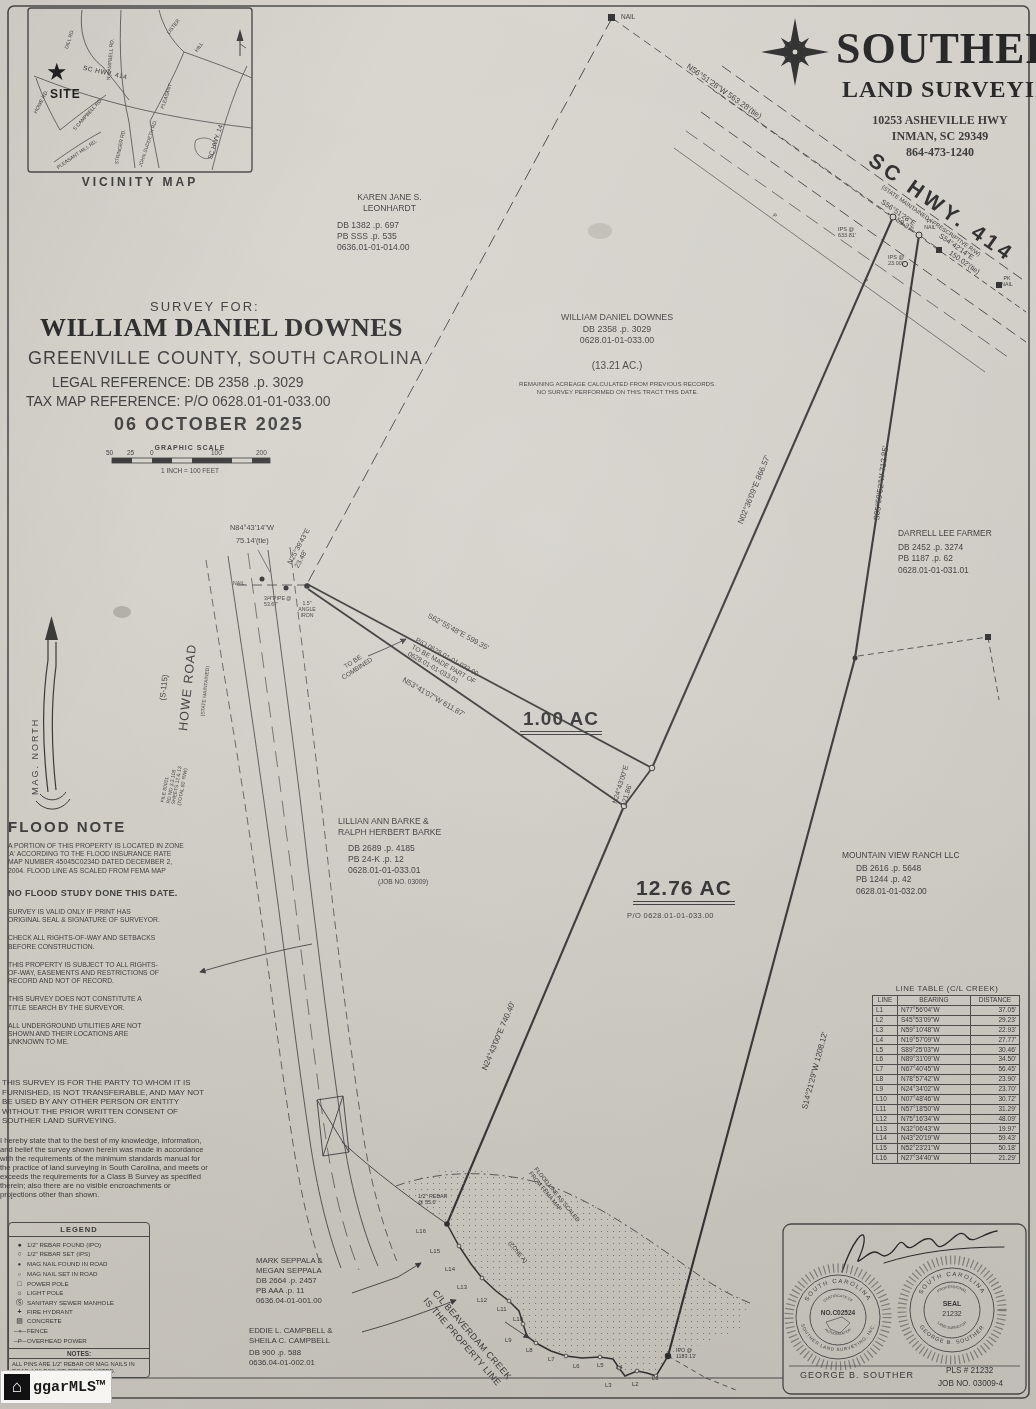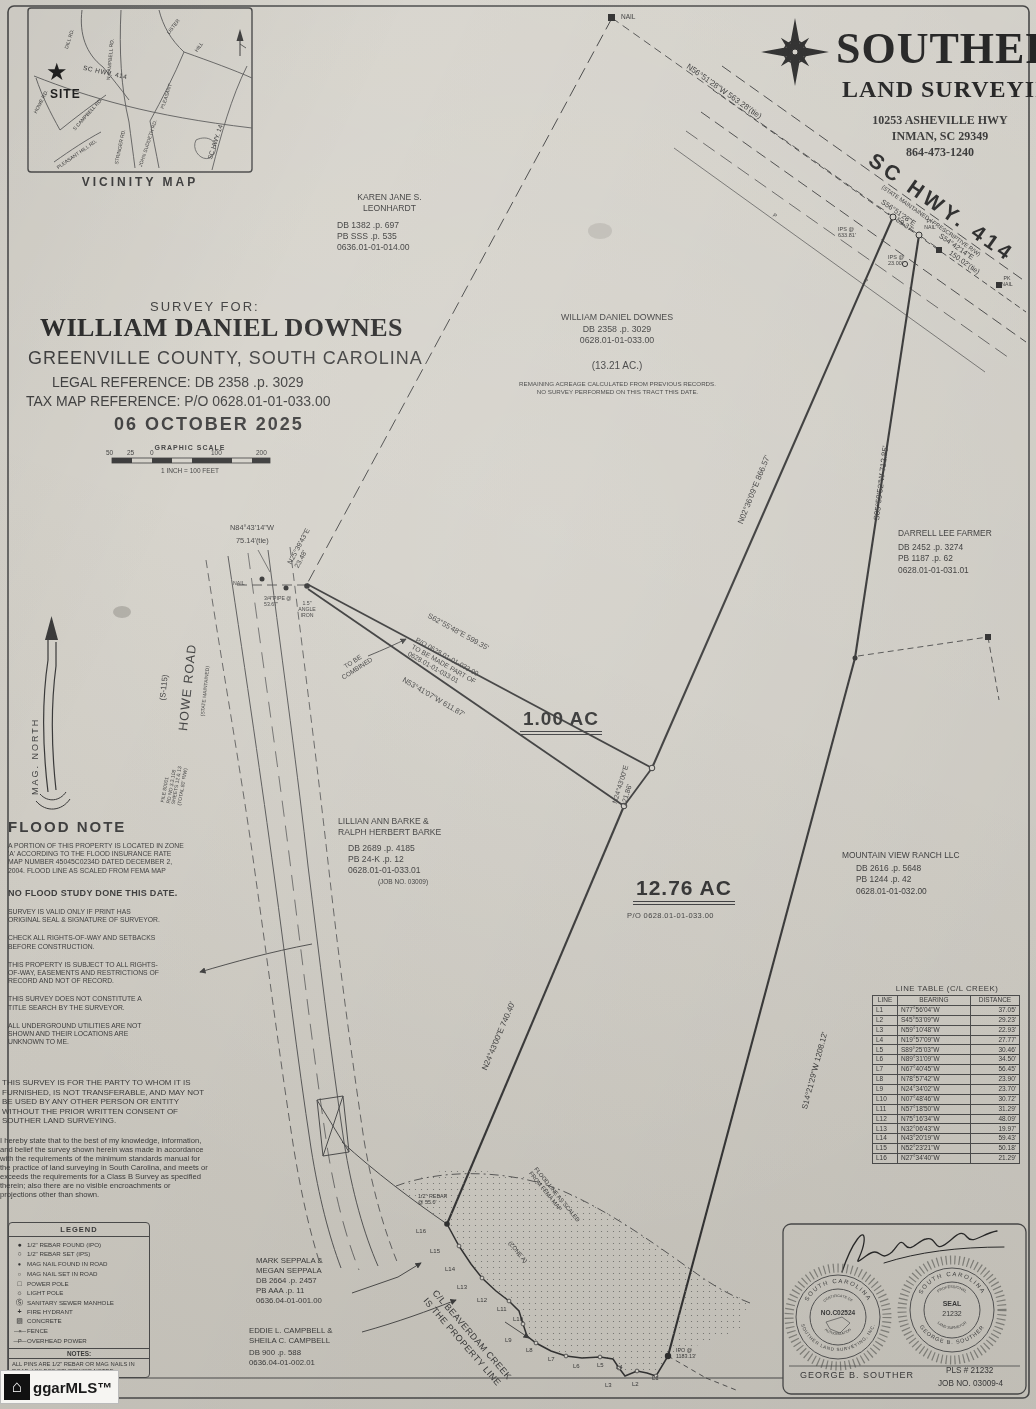--- a/index.html
+++ b/index.html
@@ -44,21 +44,21 @@
   table.ltable th, table.ltable td{border:.7px solid #4c4c4c;font-size:6.5px;padding:1.2px 3px;line-height:1;font-weight:normal;}
   table.ltable th{text-align:center;}
   td.c0{text-align:left;width:18px;}
   td.c1{text-align:left;width:66px;}
   td.c2{text-align:right;width:42px;}
   
   .notesflow p{margin:0 0 10px 0;}
   
   .wm{position:absolute;left:0px;top:1370px;z-index:70;background:#f6f5f2;display:flex;align-items:center;padding:3px 6px 3px 3px;border:1px solid #bbb;}
   .wm .house{width:26px;height:26px;background:#111;color:#fff;font-size:17px;display:flex;align-items:center;justify-content:center;margin-right:3px;}
-  .wm .t{font-family:Liberation Sans, sans-serif;font-weight:bold;font-size:15px;color:#1a1a1a;}
+  .wm .t{font-family:Liberation Mono, monospace;font-weight:bold;font-size:15px;color:#1a1a1a;}
 </style>
 </head>
 <body>
 
 <svg class="lines" width="1036" height="1409" viewBox="0 0 1036 1409">
   <defs>
     <marker id="ah" viewBox="0 0 8 8" refX="7" refY="4" markerWidth="7" markerHeight="7" orient="auto">
         <path d="M0,0 L8,4 L0,8 z" fill="#3d3d3d"></path>
       </marker>
     <pattern id="dotfill" width="6" height="6" patternUnits="userSpaceOnUse">

